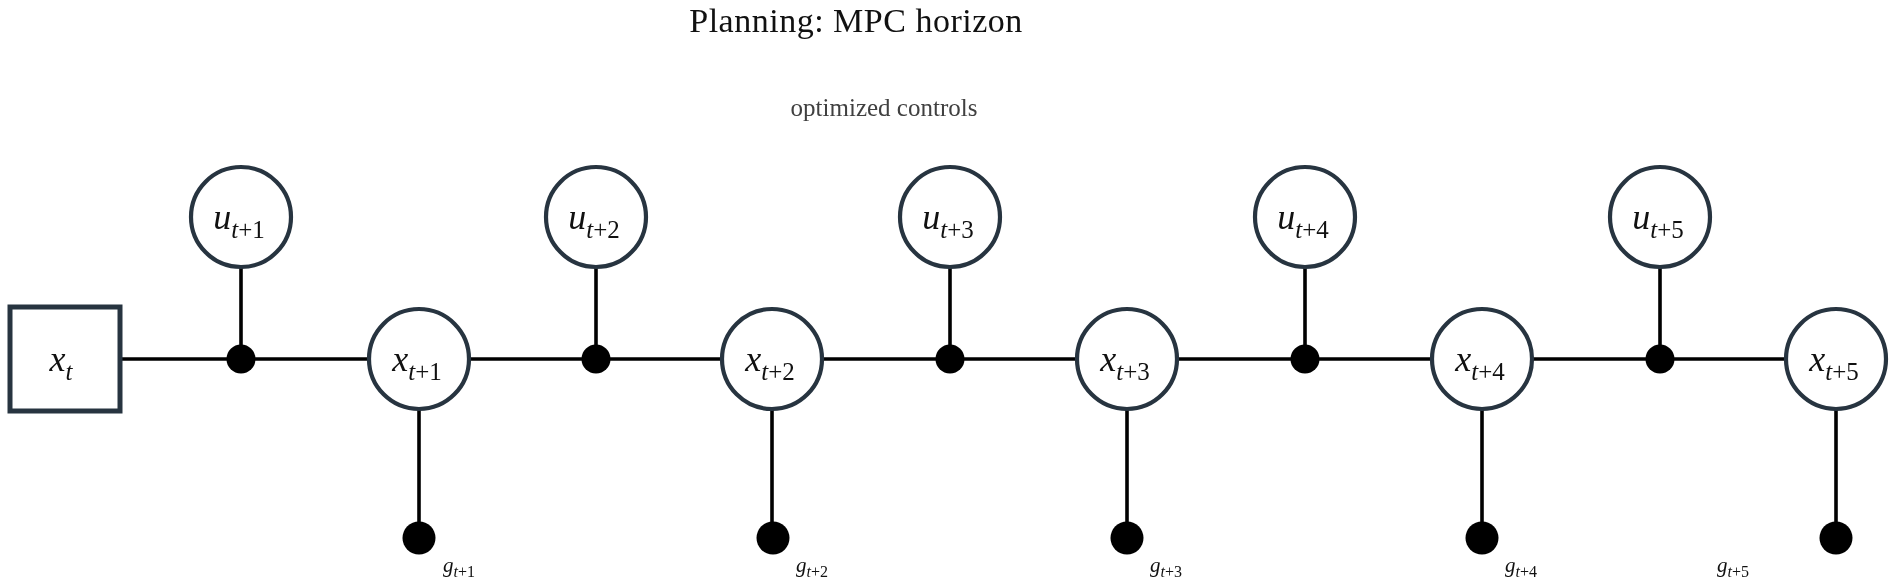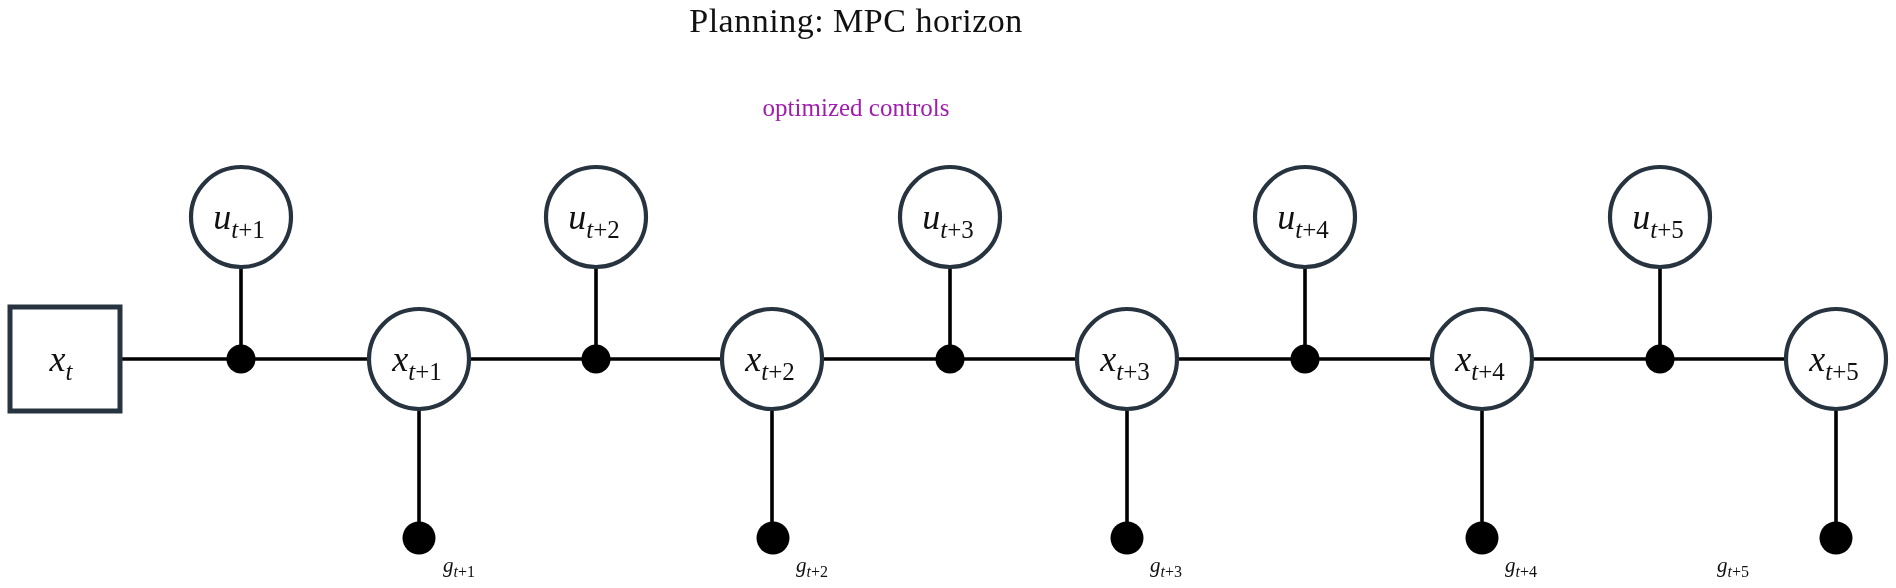--- a/index.html
+++ b/index.html
@@ -87,14 +87,14 @@
       <circle cx="773" cy="538" r="16.5" fill="#000000"></circle>
       <text x="796" y="572" text-anchor="start" fill="#111111"><tspan font-style="italic" font-size="21">g</tspan><tspan dy="5" font-style="italic" font-size="16">t</tspan><tspan font-size="16">+2</tspan></text>
       <circle cx="1127" cy="538" r="16.5" fill="#000000"></circle>
       <text x="1150" y="572" text-anchor="start" fill="#111111"><tspan font-style="italic" font-size="21">g</tspan><tspan dy="5" font-style="italic" font-size="16">t</tspan><tspan font-size="16">+3</tspan></text>
       <circle cx="1482" cy="538" r="16.5" fill="#000000"></circle>
       <text x="1505" y="572" text-anchor="start" fill="#111111"><tspan font-style="italic" font-size="21">g</tspan><tspan dy="5" font-style="italic" font-size="16">t</tspan><tspan font-size="16">+4</tspan></text>
       <circle cx="1836" cy="538" r="16.5" fill="#000000"></circle>
       <text x="1717" y="572" text-anchor="start" fill="#111111"><tspan font-style="italic" font-size="21">g</tspan><tspan dy="5" font-style="italic" font-size="16">t</tspan><tspan font-size="16">+5</tspan></text>
     </svg>
   <div class="hdr title" style="color: rgb(17, 17, 17);">Planning: MPC horizon</div>
-  <div class="hdr annotation" style="color: #a21caf;">optimized controls</div>
+  <div class="hdr annotation" style="color: #404040; padding-left: 28px;">optimized controls</div>
 </div>
 
 </body></html>

